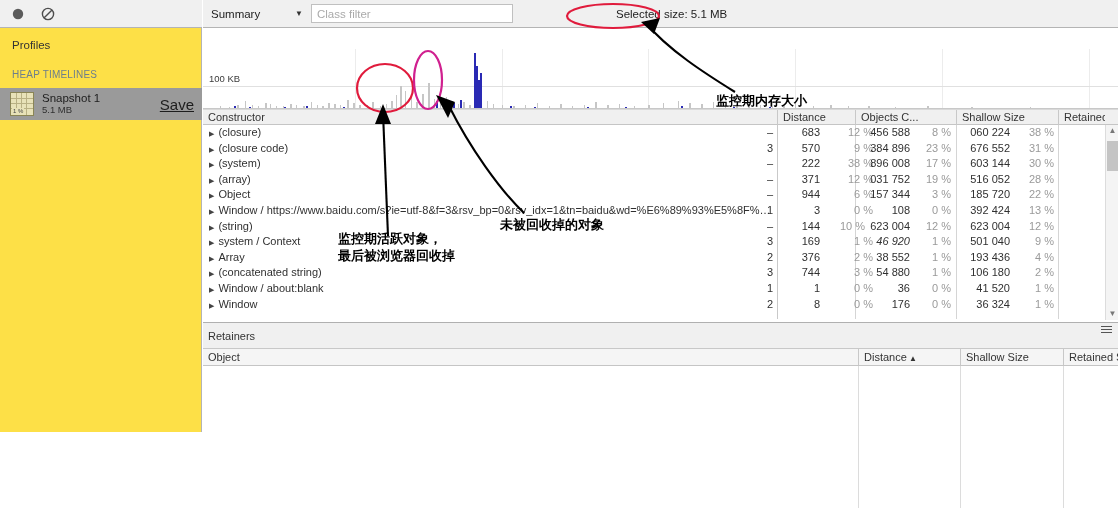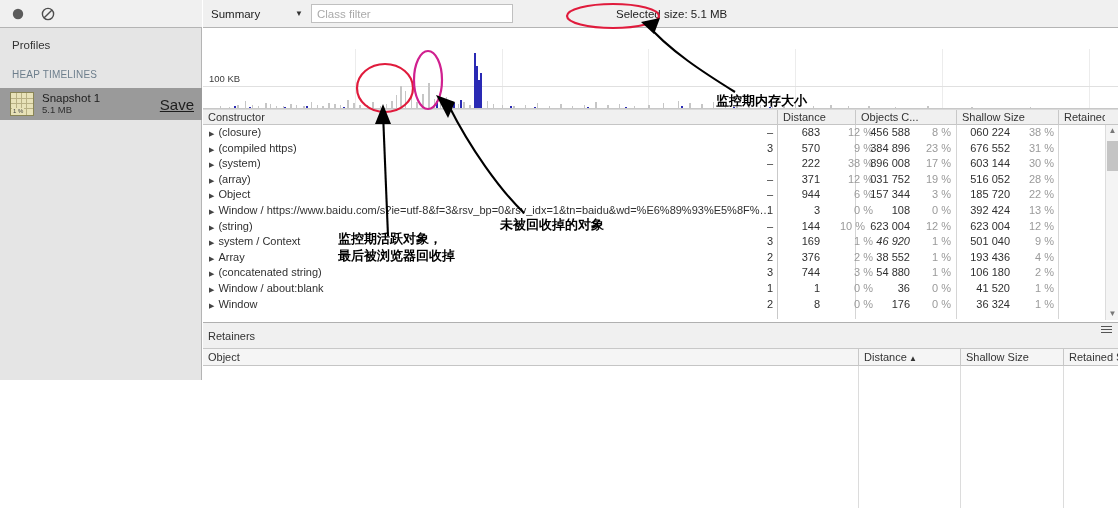--- a/index.html
+++ b/index.html
@@ -9,22 +9,22 @@
     background: #ffffff;
     font-family: "Liberation Sans", sans-serif;
     font-size: 11px;
     color: #222;
     overflow: hidden;
   }
   #app { position: relative; width: 1118px; height: 508px; }
 
   
   #left-panel {
-    position: absolute; left: 0; top: 0; width: 202px; height: 380px;
-    background: #e5e5e5;
+    position: absolute; left: 0; top: 0; width: 202px; height: 432px;
+    background: #fde047;
     border-right: 1px solid #b4b4b4;
   }
   #left-toolbar {
     position: absolute; left: 0; top: 0; width: 202px; height: 28px;
     background: #f0f0f0;
     border-bottom: 1px solid #b4b4b4;
     display: flex; align-items: center; padding-left: 10px; gap: 14px;
   }
   .tbicon { width: 16px; height: 16px; cursor: pointer; display: block; }
   #profiles-label {
@@ -373,21 +373,21 @@
             <div class="c-name"><span class="tri">▶</span><span>(closure)</span></div>
             <div class="num val" style="left: 500px; width: 74px; padding-right: 4px;">–</div>
             <div class="num val" style="left: 575px; width: 46px; padding-right: 4px;">683</div>
             <div class="num dim" style="left: 621px; width: 53px; padding-right: 4px;">12 %</div>
             <div class="num val" style="left: 653px; width: 58px; padding-right: 4px;">456 588</div>
             <div class="num dim" style="left: 711px; width: 41px; padding-right: 4px;">8 %</div>
             <div class="num val" style="left: 754px; width: 57px; padding-right: 4px;">060 224</div>
             <div class="num dim" style="left: 811px; width: 44px; padding-right: 4px;">38 %</div>
           </div>
           <div class="crow">
-            <div class="c-name"><span class="tri">▶</span><span>(compiled https)</span></div>
+            <div class="c-name"><span class="tri">▶</span><span>(closure code)</span></div>
             <div class="num val" style="left: 500px; width: 74px; padding-right: 4px;">3</div>
             <div class="num val" style="left: 575px; width: 46px; padding-right: 4px;">570</div>
             <div class="num dim" style="left: 621px; width: 53px; padding-right: 4px;">9 %</div>
             <div class="num val" style="left: 653px; width: 58px; padding-right: 4px;">384 896</div>
             <div class="num dim" style="left: 711px; width: 41px; padding-right: 4px;">23 %</div>
             <div class="num val" style="left: 754px; width: 57px; padding-right: 4px;">676 552</div>
             <div class="num dim" style="left: 811px; width: 44px; padding-right: 4px;">31 %</div>
           </div>
           <div class="crow">
             <div class="c-name"><span class="tri">▶</span><span>(system)</span></div>

